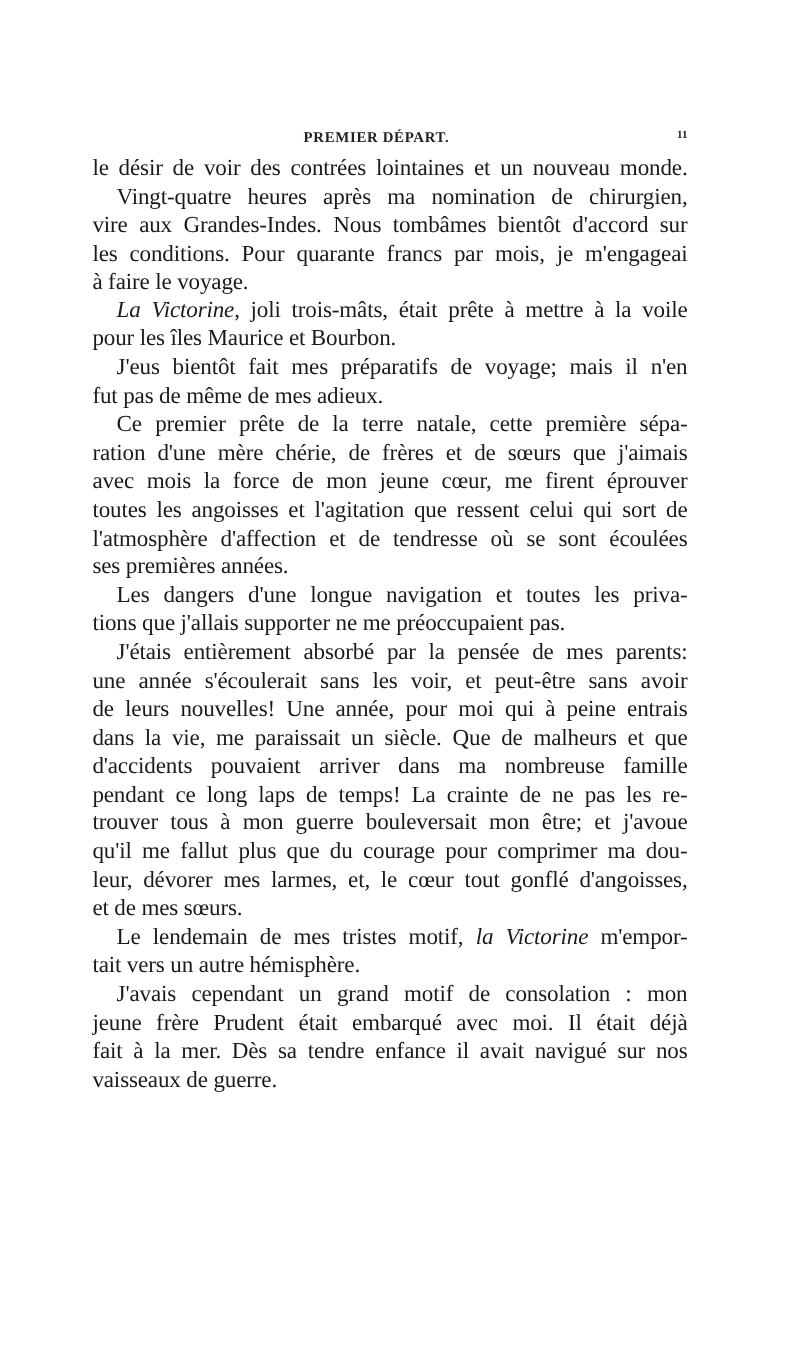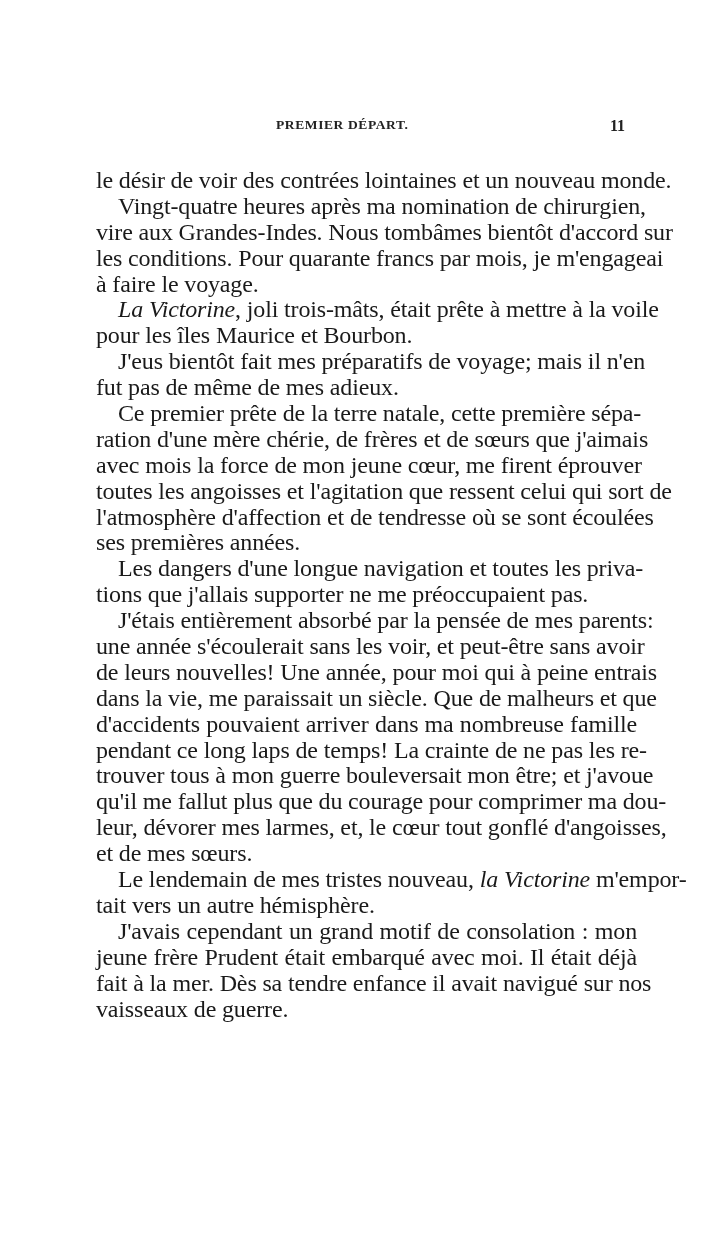--- a/index.html
+++ b/index.html
@@ -28,33 +28,32 @@
       top: 0;
       font-size: 13.5px;
       font-weight: bold;
       letter-spacing: 0.6px;
       color: #222;
     }
     .page-number {
       position: absolute;
       right: 0;
       top: 0;
-      font-size: 16px;
+      font-size: 10px;
       font-weight: bold;
       color: #222;
     }
     .body-text {
       position: absolute;
       top: 140px;
-      left: 96px;
+      left: 84px;
       width: 541px;
-      font-size: 24px;
+      font-size: 21px;
       line-height: 25.9px;
       letter-spacing: -0.15px;
-      margin-top: 28px;
     }
     .line {
       display: block;
       text-align: justify;
       text-align-last: justify;
       white-space: nowrap;
       height: 25.9px;
     }
     .line.last {
       text-align-last: left;
@@ -94,19 +93,19 @@
   <div class="line indent"><span>J'étais entièrement absorbé par la pensée de mes parents:</span></div>
   <div class="line"><span>une année s'écoulerait sans les voir, et peut-être sans avoir</span></div>
   <div class="line"><span>de leurs nouvelles! Une année, pour moi qui à peine entrais</span></div>
   <div class="line"><span>dans la vie, me paraissait un siècle. Que de malheurs et que</span></div>
   <div class="line"><span>d'accidents pouvaient arriver dans ma nombreuse famille</span></div>
   <div class="line"><span>pendant ce long laps de temps! La crainte de ne pas les re-</span></div>
   <div class="line"><span>trouver tous à mon guerre bouleversait mon être; et j'avoue</span></div>
   <div class="line"><span>qu'il me fallut plus que du courage pour comprimer ma dou-</span></div>
   <div class="line"><span>leur, dévorer mes larmes, et, le cœur tout gonflé d'angoisses,</span></div>
   <div class="line last"><span>et de mes sœurs.</span></div>
-  <div class="line indent"><span>Le lendemain de mes tristes nouveau, </span><em>la Victorine</em><span> m'empor-</span></div>
+  <div class="line indent"><span>Le lendemain de mes tristes motif, </span><em>la Victorine</em><span> m'empor-</span></div>
   <div class="line last"><span>tait vers un autre hémisphère.</span></div>
   <div class="line indent"><span>J'avais cependant un grand motif de consolation : mon</span></div>
   <div class="line"><span>jeune frère Prudent était embarqué avec moi. Il était déjà</span></div>
   <div class="line"><span>fait à la mer. Dès sa tendre enfance il avait navigué sur nos</span></div>
   <div class="line last"><span>vaisseaux de guerre.</span></div>
 </div>
 
 </body></html>

